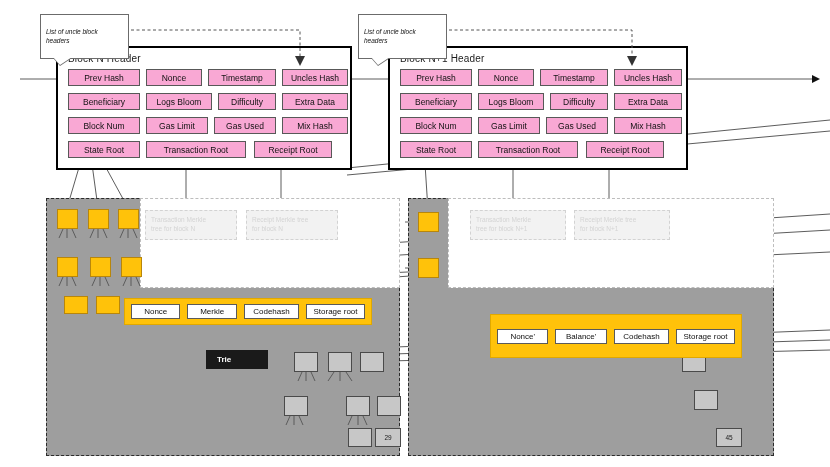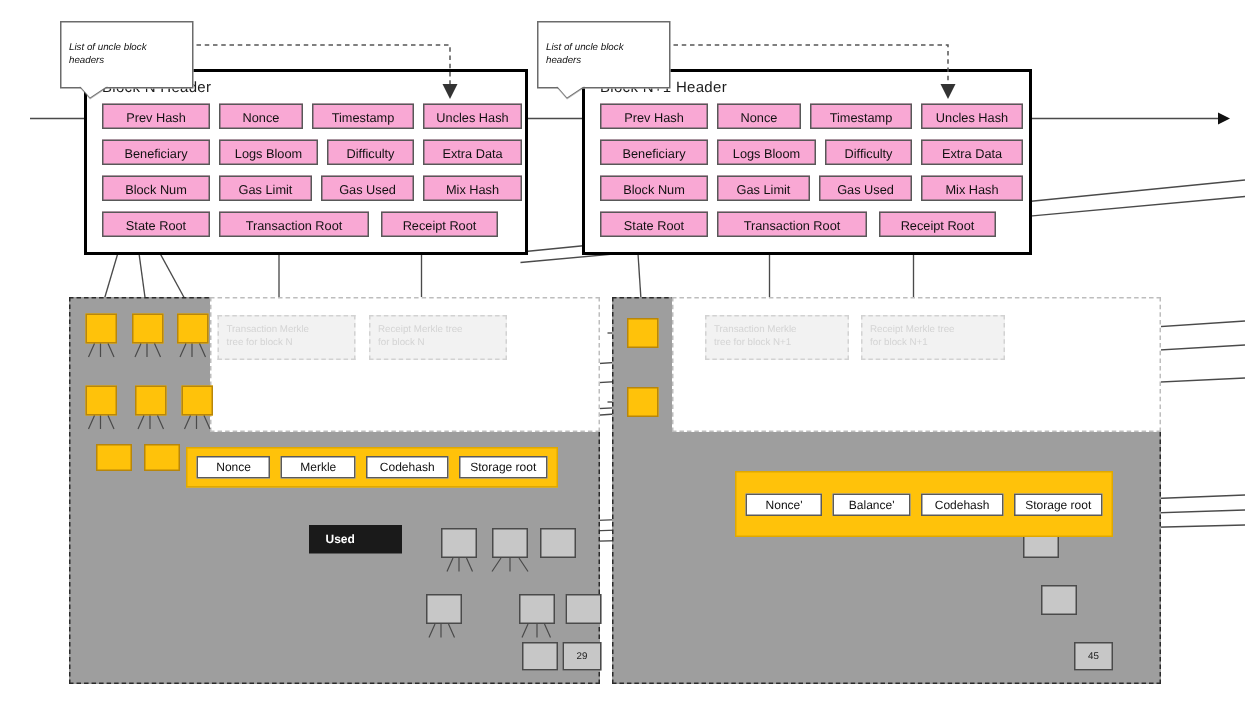--- a/index.html
+++ b/index.html
@@ -348,21 +348,21 @@
     <div class="cell" style="width:62px;">Storage root</div>
   </div>
 
   <div class="account" style="left:450px;top:314px;width:252px;height:44px;margin-left:40px;">
     <div class="cell" style="width:54px;">Nonce'</div>
     <div class="cell" style="width:54px;">Balance'</div>
     <div class="cell" style="width:58px;">Codehash</div>
     <div class="cell" style="width:62px;">Storage root</div>
   </div>
 
-  <div class="codebox" style="left:206px;top:350px;width:62px;height:19px;">Used</div>
+  <div class="codebox" style="left:206px;top:350px;width:62px;height:19px;">Trie</div>
 
   <div class="node g" style="left:294px;top:352px;width:24px;height:20px;"></div>
   <div class="node g" style="left:328px;top:352px;width:24px;height:20px;"></div>
   <div class="node g" style="left:360px;top:352px;width:24px;height:20px;"></div>
 
   <div class="node g" style="left:284px;top:396px;width:24px;height:20px;"></div>
   <div class="node g" style="left:346px;top:396px;width:24px;height:20px;"></div>
   <div class="node g" style="left:377px;top:396px;width:24px;height:20px;"></div>
 
   <div class="node g" style="left:348px;top:428px;width:24px;height:19px;"></div>

